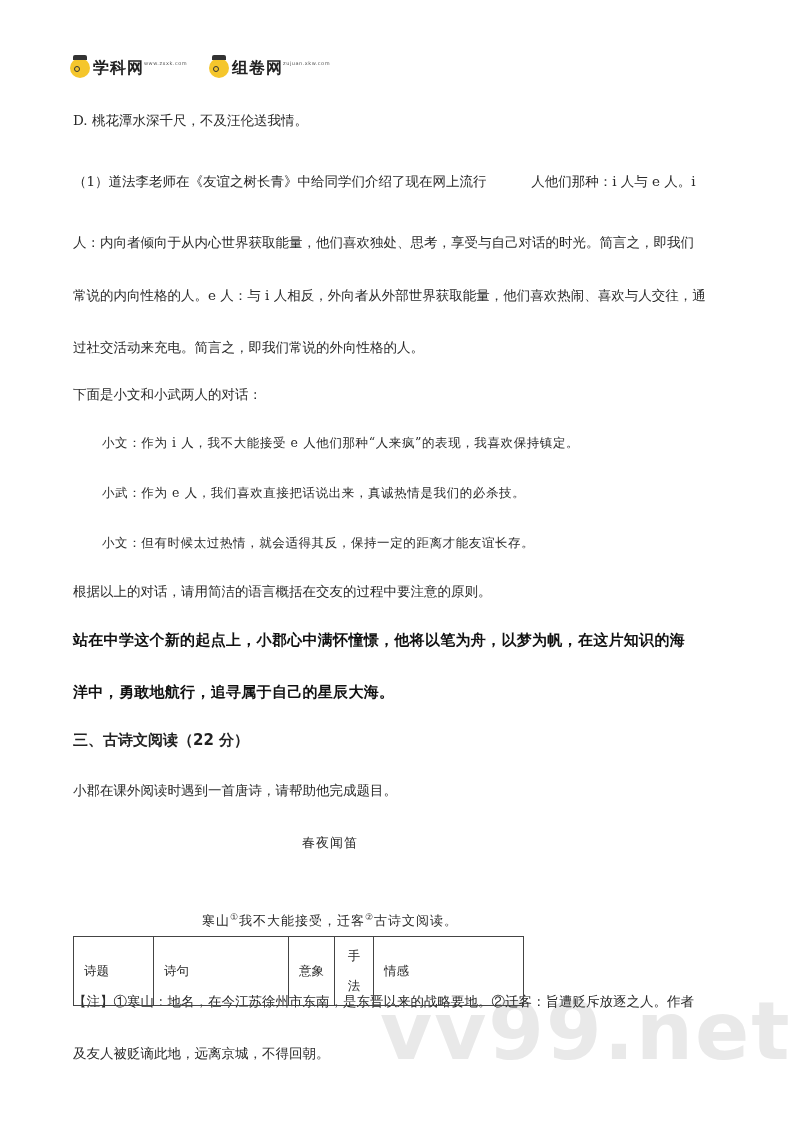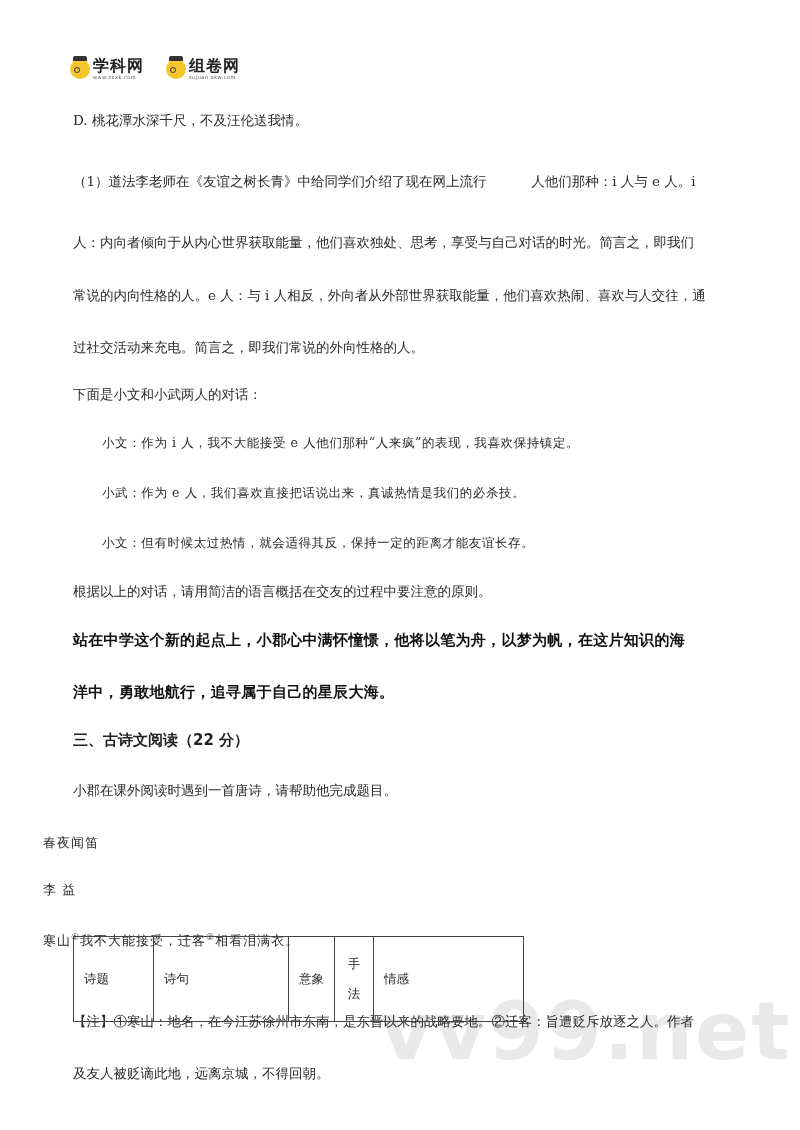--- a/index.html
+++ b/index.html
@@ -4,31 +4,31 @@
 <style>
   html, body { margin: 0; padding: 0; background: #ffffff; }
   body { width: 800px; height: 1130px; position: relative; overflow: hidden;
          font-family: "DejaVu Serif", "Liberation Serif", serif; color: #2a2a2a; }
   .page { position: absolute; left: 0; top: 0; width: 800px; height: 1130px; }
   .logo-row { position: absolute; left: 70px; top: 58px; display: flex; gap: 22px; align-items: center; }
   .logo { display: flex; align-items: center; gap: 3px; }
   .logo-face { width: 20px; height: 20px; border-radius: 50%; background: #f5c62c; position: relative; }
   .logo-face::before { content: ""; position: absolute; left: 3px; top: -3px; width: 14px; height: 5px; background: #333; border-radius: 2px 2px 0 0; }
   .logo-face::after { content: ""; position: absolute; left: 4px; top: 8px; width: 4px; height: 4px; border: 1.5px solid #333; border-radius: 50%; box-shadow: 7px 0 0 -0px #f5c62c; }
-  .logo-text { display: flex; flex-direction: column; line-height: 1; }
+  .logo-text { display: flex; flex-direction: row; line-height: 1; }
   .logo-name { font-family: "DejaVu Sans", sans-serif; font-weight: bold; font-size: 16px; color: #222; letter-spacing: 1px; }
   .logo-url { font-family: "DejaVu Sans", sans-serif; font-size: 5px; color: #555; letter-spacing: 0.5px; margin-top: 1px; }
   .line { position: absolute; left: 73px; font-size: 13.5px; line-height: 20px; white-space: nowrap; }
   .indent { left: 102px; font-family: "DejaVu Serif", serif; font-size: 12.5px; letter-spacing: 0.6px; }
   .bold { font-family: "DejaVu Sans", sans-serif; font-weight: bold; font-size: 15px; color: #111; letter-spacing: 0.3px; }
   .section { font-family: "DejaVu Sans", sans-serif; font-weight: bold; font-size: 15px; color: #222; }
-  .center { left: 0; width: 660px; text-align: left; font-size: 13px; letter-spacing: 1px; padding-left: 43px; }
+  .center { left: 0; width: 660px; text-align: center; font-size: 13px; letter-spacing: 1px; }
   sup { font-size: 9px; }
   table.cmp { position: absolute; left: 73px; top: 936px; border-collapse: collapse; font-size: 12.5px; }
-  table.cmp td { border: 1.2px solid #444; height: 68px; padding: 8px 10px; vertical-align: middle; }
+  table.cmp td { border: 1.2px solid #444; height: 68px; padding: 0 10px; vertical-align: middle; }
   .watermark { position: absolute; left: 380px; top: 985px; font-family: "DejaVu Sans", sans-serif; font-weight: bold; font-size: 80px; color: #e9e9e9; letter-spacing: 2px; z-index: 0; pointer-events: none; }
   .fg { position: relative; z-index: 1; }
 </style>
 </head>
 <body>
 
 <div class="page">
 
   <div class="watermark">vv99.net</div>
 
@@ -67,23 +67,22 @@
 
   <div class="line fg" style="top:401px">根据以上的对话，请用简洁的语言概括在交友的过程中要注意的原则。</div>
 
   <div class="line bold fg" style="top:430px">站在中学这个新的起点上，小郡心中满怀憧憬，他将以笔为舟，以梦为帆，在这片知识的海</div>
   <div class="line bold fg" style="top:462px">洋中，勇敢地航行，追寻属于自己的星辰大海。</div>
 
   <div class="line section fg" style="top:490px">三、古诗文阅读（22 分）</div>
   <div class="line fg" style="top:520px">小郡在课外阅读时遇到一首唐诗，请帮助他完成题目。</div>
 
   <div class="line center fg" style="top:553px">春夜闻笛</div>
-  <div class="line center fg" style="top:580px">李  益</div>
   <div class="line center fg" style="top:607px">
-    <span>寒山</span><sup>①</sup><span>我不大能接受，迁客</span><sup>②</sup><span>相看泪满衣。</span>
+    <span>寒山</span><sup>①</sup><span>我不大能接受，迁客</span><sup>②</sup><span>古诗文阅读。</span>
   </div>
 
   <div class="line fg" style="top:667px">【注】①寒山：地名，在今江苏徐州市东南，是东晋以来的战略要地。②迁客：旨遭贬斥放逐之人。作者</div>
   <div class="line fg" style="top:699px">及友人被贬谪此地，远离京城，不得回朝。</div>
 
   <table class="cmp fg">
     <tbody>
         <tr>
       <td style="width:59px">诗题</td>
       <td style="width:114px">诗句</td>

